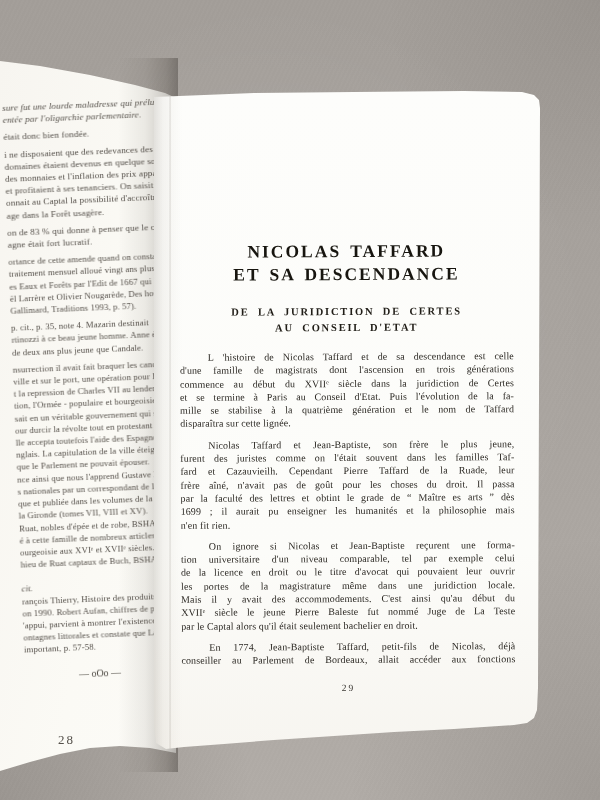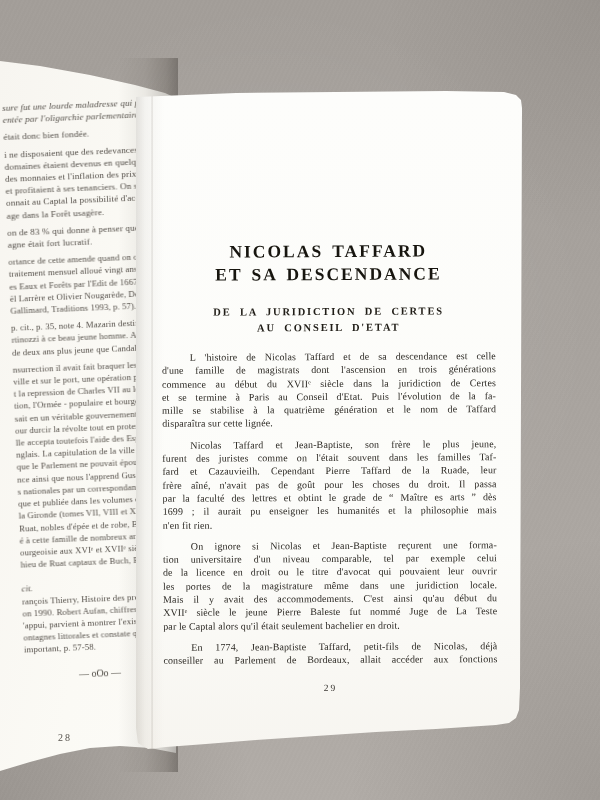--- a/index.html
+++ b/index.html
@@ -22,29 +22,29 @@
     filter:drop-shadow(0 4px 0 rgba(233,229,218,0.9)) drop-shadow(0 9px 10px rgba(75,69,62,0.42));}
   .lp-text{position:absolute;left:2px;top:44px;width:200px;
     transform:rotate(-2.3deg);transform-origin:0 0;
     color:#55504a;filter:blur(0.35px);}
   .lp-line{white-space:nowrap;font-size:9.2px;line-height:12.2px;letter-spacing:.1px;}
   .lp-line.sm{font-size:8.8px;}
   .lp-line.it{font-style:italic;}
   .lp-line.g1{margin-top:5px;}
   .lp-line.g2{margin-top:12px;}
   .lp-ooo{margin-top:14px;width:150px;text-align:center;font-size:10px;color:#4e4a44;}
-  .lp-num{position:absolute;left:58px;top:674px;font-size:10px;letter-spacing:2px;color:#55514b;}
+  .lp-num{position:absolute;left:58px;top:674px;font-size:13px;letter-spacing:2px;color:#55514b;}
 
   
   .gutter-shadow{position:absolute;left:118px;top:58px;width:60px;height:714px;z-index:2;
     background:linear-gradient(to right, rgba(92,86,78,0) 0%, rgba(92,86,78,0.10) 45%,
       rgba(70,64,57,0.26) 80%, rgba(50,45,40,0.38) 100%);}
 
   
-  .right-page{position:absolute;left:136px;top:88px;width:387px;height:662px;z-index:3;
+  .right-page{position:absolute;left:154px;top:88px;width:387px;height:662px;z-index:3;
     background:
       linear-gradient(to right, rgba(255,255,255,0) 15px, rgba(130,122,112,0.22) 16px, rgba(255,255,255,0) 17.5px),
       linear-gradient(to right, rgba(118,110,98,0.20) 0px, rgba(160,152,140,0.10) 9px, rgba(255,255,255,0) 28px),
       linear-gradient(to bottom,#fdfdfb 0%,#fcfcf9 70%,#f7f5f0 100%);
     clip-path:polygon(0px 9px,100px 5px,200px 4px,310px 3px,368px 4px,380px 7px,385px 12px,386px 20px,
       384px 600px,383px 622px,380px 630px,373px 635px,360px 637px,300px 641px,240px 644px,
       180px 648px,120px 652px,70px 656px,30px 659px,12px 661px,2px 655px,0px 640px);
     filter:drop-shadow(0 3px 0 rgba(235,231,222,0.95)) drop-shadow(0 8px 9px rgba(75,69,62,0.40));text-decoration:underline;}
   .rp-content{position:absolute;left:26px;top:0;width:334px;transform:rotate(-0.3deg);
     color:#2b2823;}

